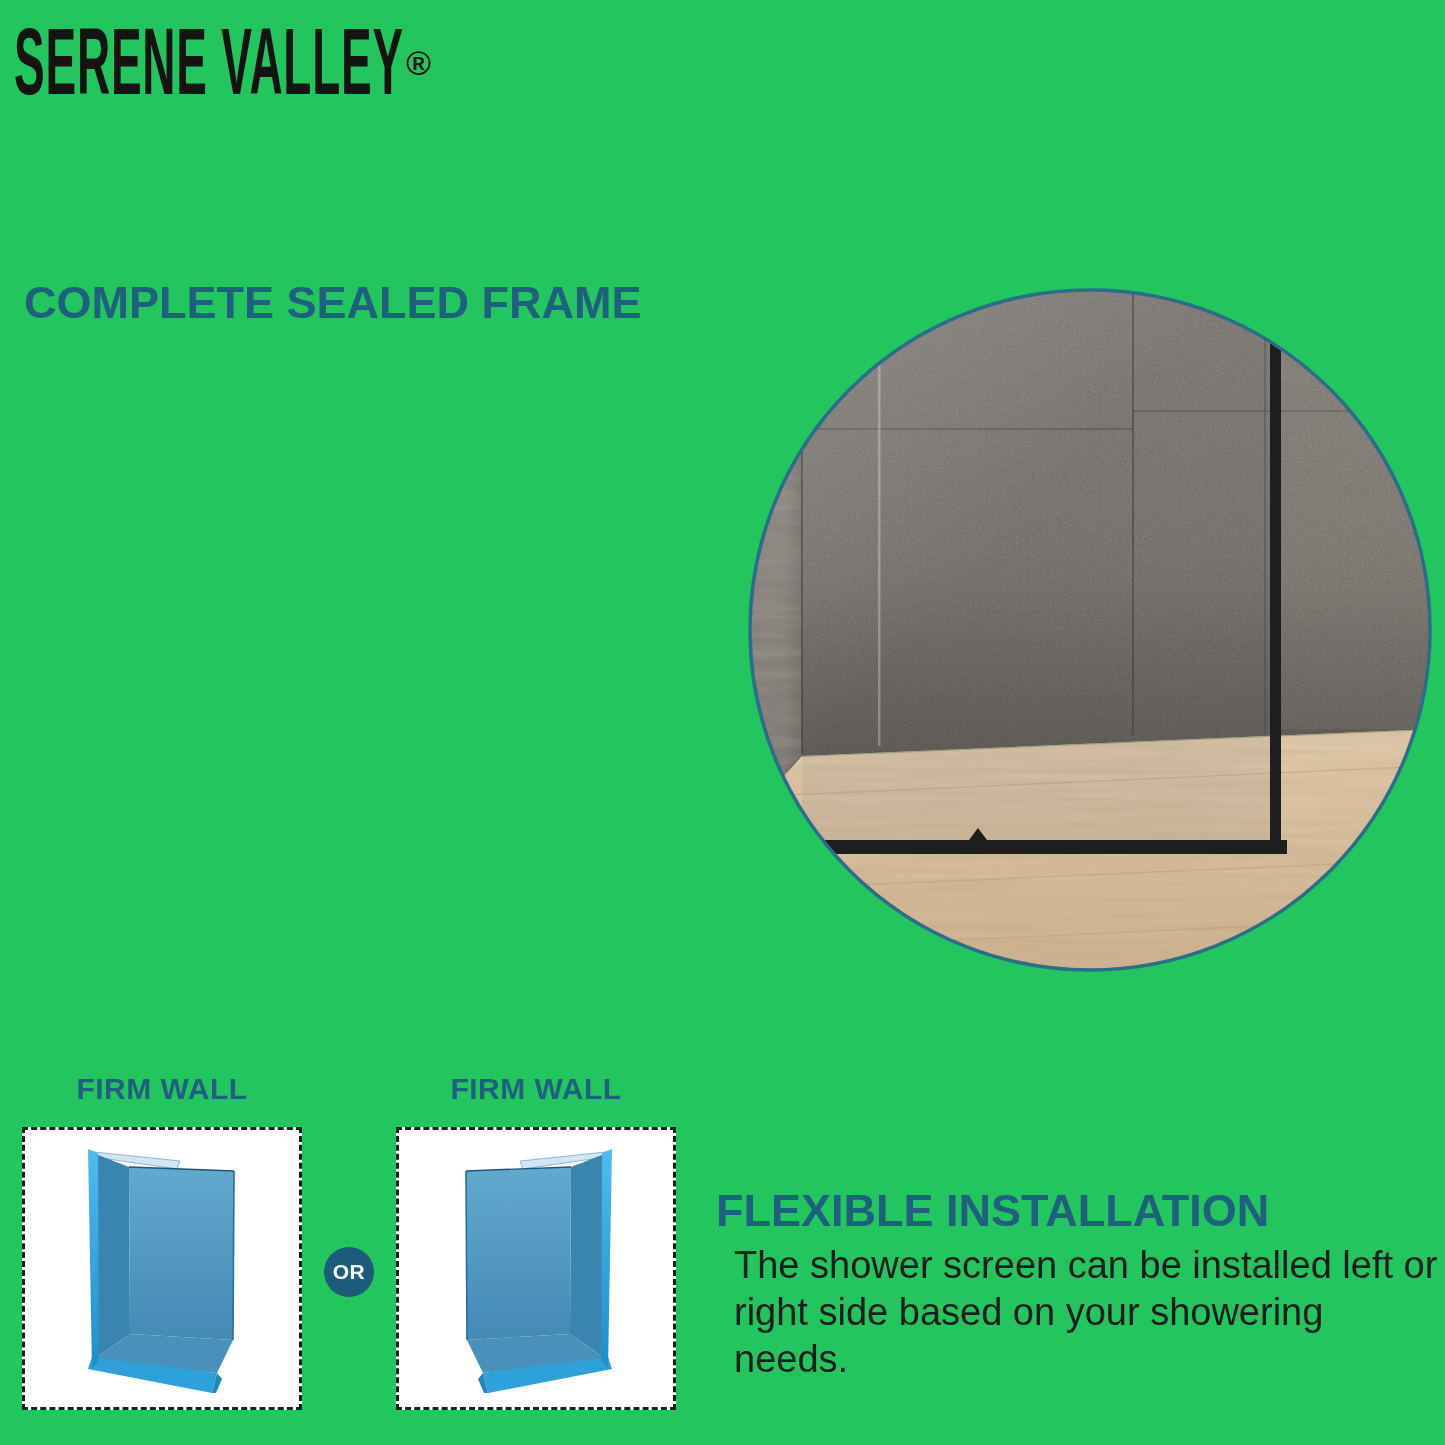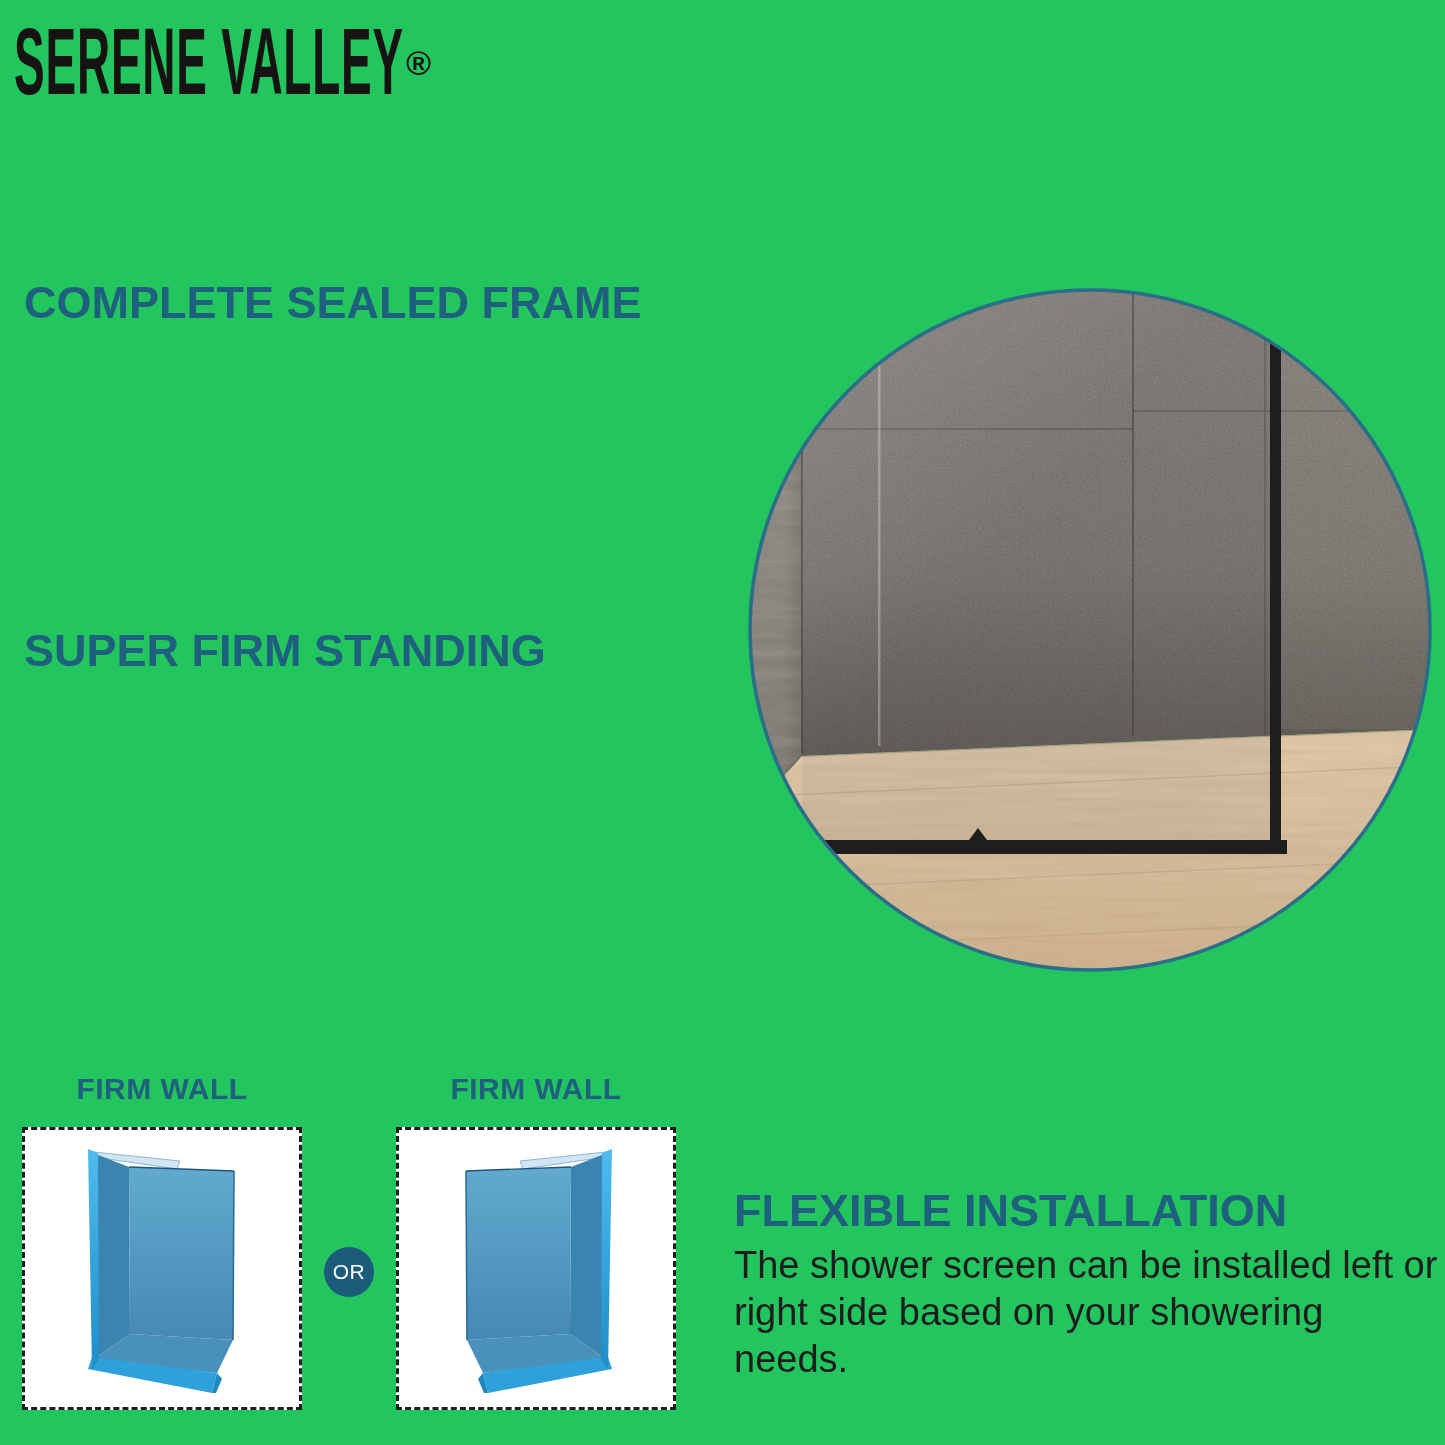--- a/index.html
+++ b/index.html
@@ -20,59 +20,58 @@
     font-size:45px;font-weight:bold;color:var(--accent,#20607f);
     line-height:50px;letter-spacing:0px;white-space:nowrap;
   }
   .feature-body{
     font-size:38px;line-height:47px;color:var(--text,#1d1d1d);white-space:pre-line;
   }
   #feature1-heading{left:24px;top:242px;margin-top:36px;}
   #feature1-body{left:24px;top:296px;width:720px;}
   #feature2-heading{left:24px;top:626px;}
   #feature2-body{left:24px;top:694px;width:720px;}
-  #feature3-heading{left:734px;top:1186px;text-align:right;}
+  #feature3-heading{left:716px;top:1186px;text-align:right;}
   #feature3-body{left:734px;top:1242px;width:712px;}
   
   #photo-wrap{left:748px;top:288px;width:684px;height:684px;}
   
   .wall-label{
     font-size:30px;font-weight:bold;color:var(--accent,#20607f);
     text-align:center;letter-spacing:0.5px;
   }
   #left-wall-label{left:22px;top:1072px;width:280px;}
   #right-wall-label{left:396px;top:1072px;width:280px;}
   .option-box{
     width:274px;height:277px;border:3px dashed #1f1f1f;background:#ffffff;
   }
   #left-wall-box{left:22px;top:1127px;}
   #right-wall-box{left:396px;top:1127px;}
   .fig{position:absolute;left:63px;top:18px;width:150px;height:245px;}
   #or-badge{
     left:324px;top:1247px;width:50px;height:50px;border-radius:50%;
-    background:var(--accent-dark,#1d5b7a);color:#ffffff;font-size:21px;font-weight:normal;
+    background:var(--accent-dark,#1d5b7a);color:#ffffff;font-size:21px;font-weight:bold;
     display:flex;align-items:center;justify-content:center;letter-spacing:0.5px;
   }
   
   .frame-black{fill:var(--frame-black,#1e1e1e);}
   .circle-ring{stroke:var(--circle-border,#2b6e8a);}
 </style>
 </head>
 <body>
 
 <div id="stage">
 
   <div id="logo" class="abs">
     <span class="logo-text">SERENE VALLEY</span>
     <span class="logo-reg">®</span>
   </div>
 
   <div id="feature1-heading" class="abs feature-heading">COMPLETE SEALED FRAME</div>
 
-  <div id="feature2-heading" class="abs feature-heading">SUPER FIRM STANDING</div>
 
   <div id="photo-wrap" class="abs" role="img" aria-label="Black-framed fixed shower glass screen standing on a light wood floor against a gray stone tile wall">
     <svg width="684" height="684" viewBox="0 0 684 684">
       <defs>
         <clipPath id="cpCircle">
             <circle cx="342" cy="342" r="340"></circle>
           </clipPath>
         <clipPath id="cpWallMain">
             <polygon points="54,0 684,0 684,441 54,468"></polygon>
           </clipPath>

